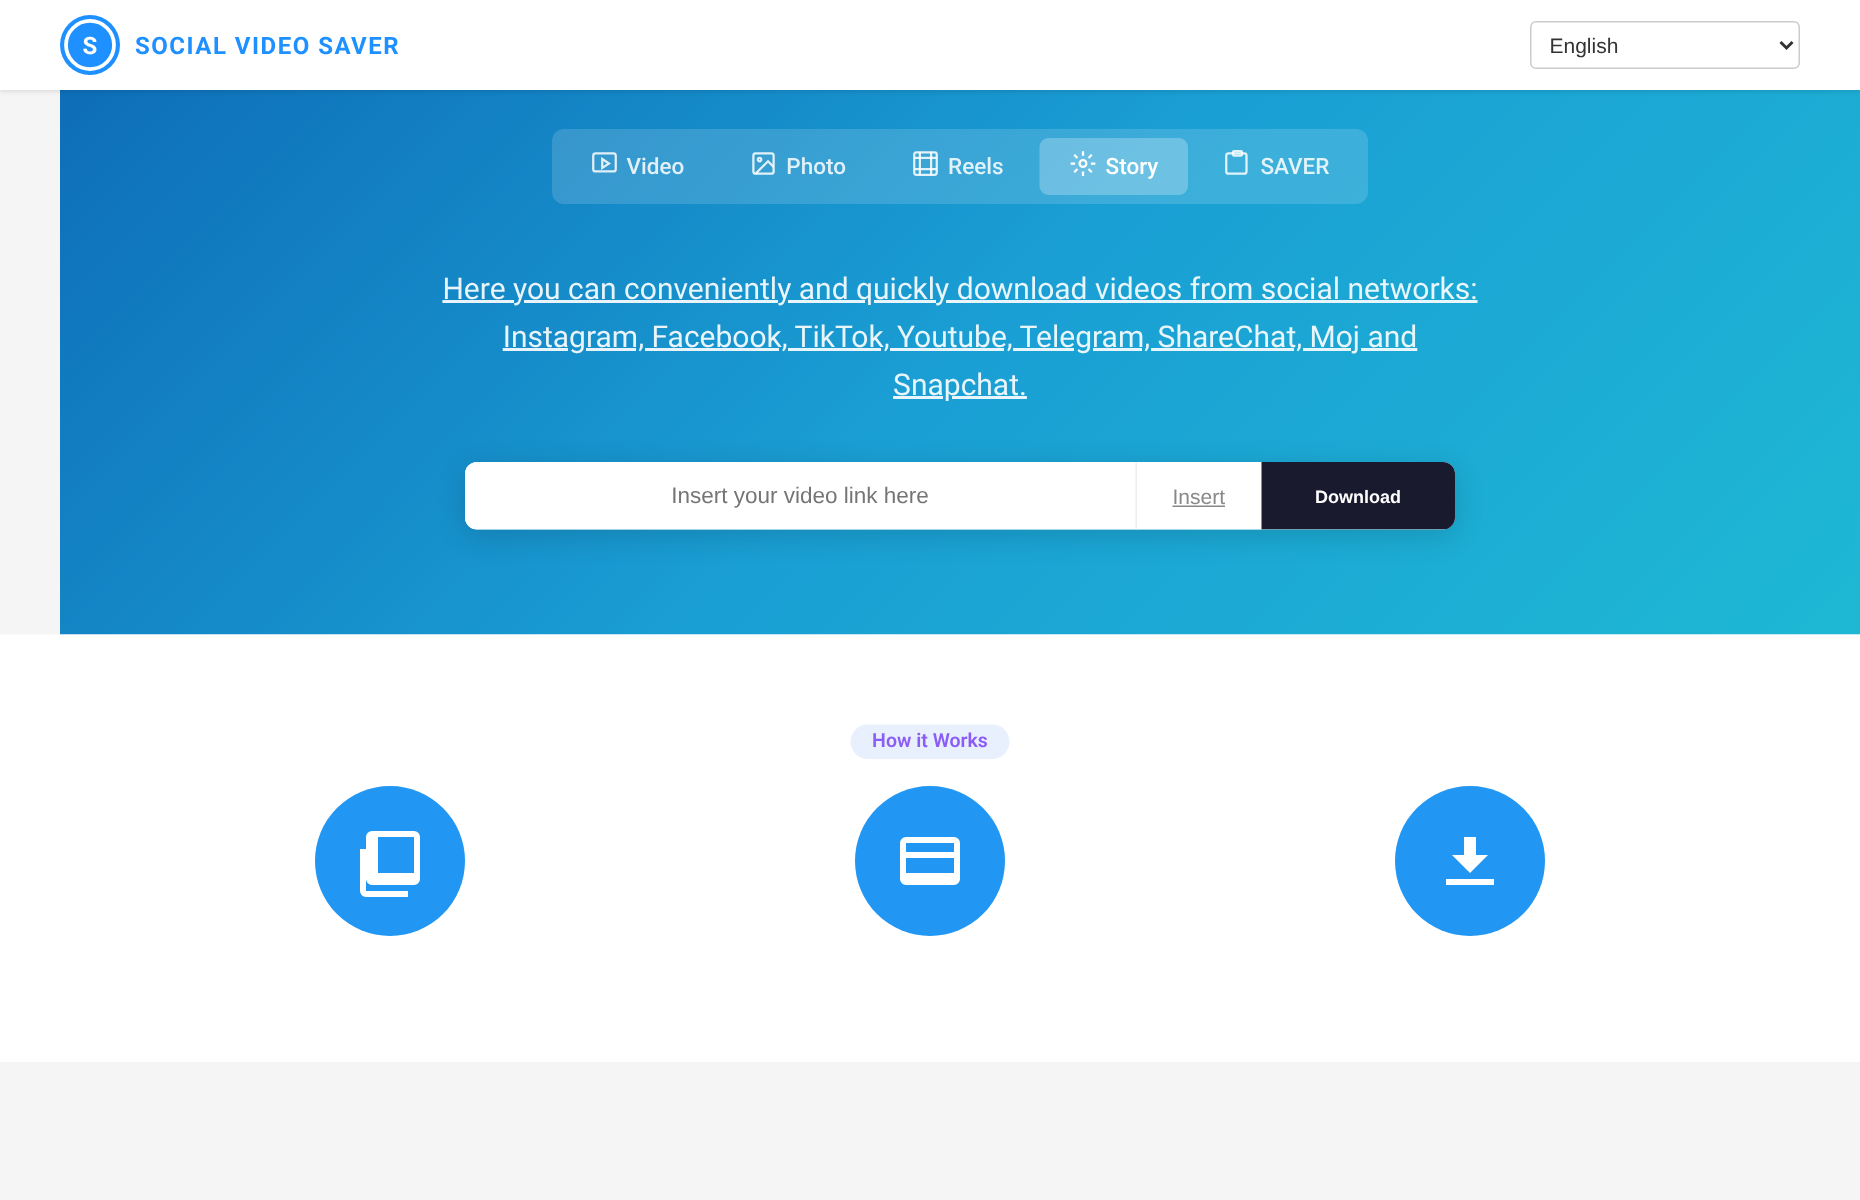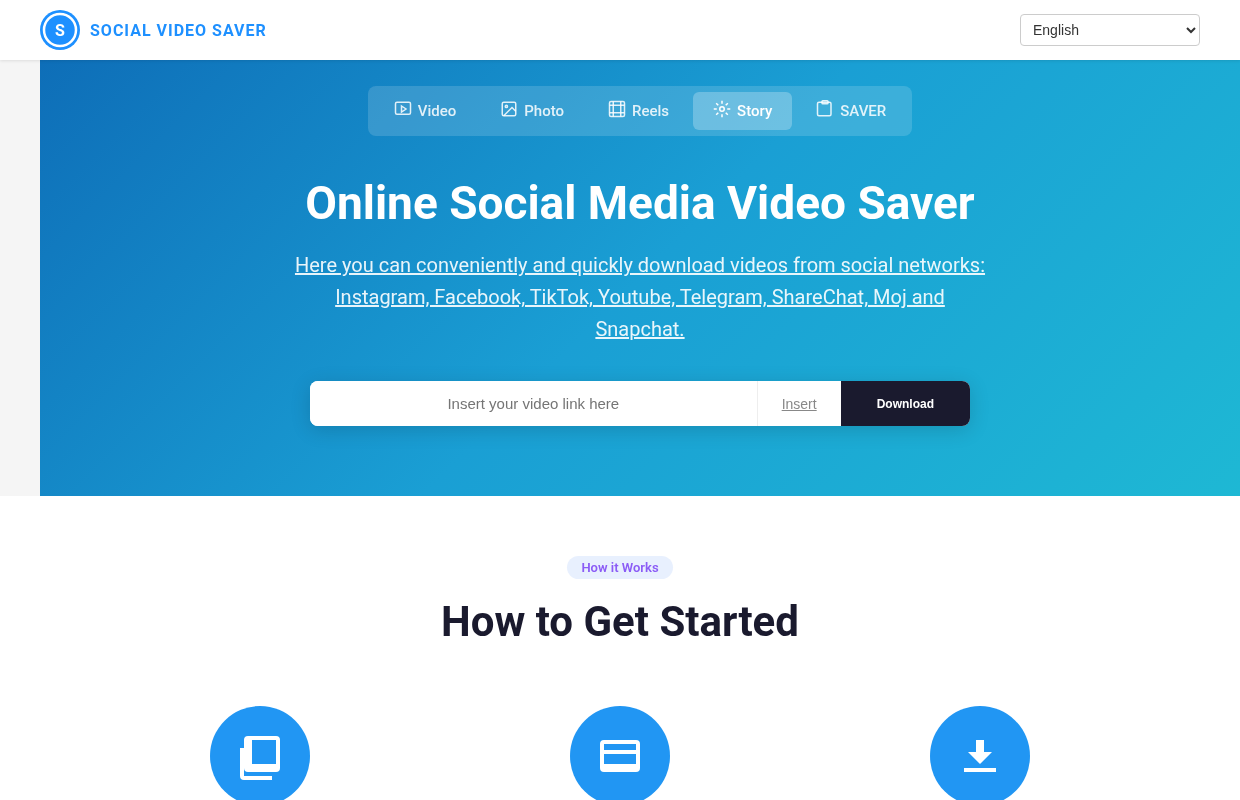--- a/index.html
+++ b/index.html
@@ -292,33 +292,31 @@
       <span class="tab-icon">
         <svg width="18" height="18" viewBox="0 0 24 24" fill="none" stroke="currentColor" stroke-width="2">
             <rect x="2" y="3" width="18" height="18" rx="2"></rect>
             <rect x="8" y="1" width="8" height="4" rx="1"></rect>
           </svg>
       </span>
       <span>SAVER</span>
     </div>
   </div>
 
-  <h1 class="hero-title">Online Social Media Video Saver</h1>
   <p class="hero-subtitle">Here you can conveniently and quickly download videos from social networks: Instagram, Facebook, TikTok, Youtube, Telegram, ShareChat, Moj and Snapchat.</p>
 
   <div class="search-bar">
     <input class="search-input" type="text" placeholder="Insert your video link here" style="">
     <button class="insert-btn">Insert</button>
     <button class="download-btn">Download</button>
   </div>
 </section>
 
 <section class="how-section">
   <div class="how-badge">How it Works</div>
-  <h2 class="how-title">How to Get Started</h2>
 
   <div class="steps-container">
     <div class="step">
       <div class="step-circle">
         <svg viewBox="0 0 24 24">
           <path d="M8 4v12h12V4H8zM6 2h14a2 2 0 012 2v14a2 2 0 01-2 2H6a2 2 0 01-2-2V4a2 2 0 012-2z"></path>
           <path d="M4 8H2v14a2 2 0 002 2h14v-2H4V8z"></path>
         </svg>
       </div>
 

